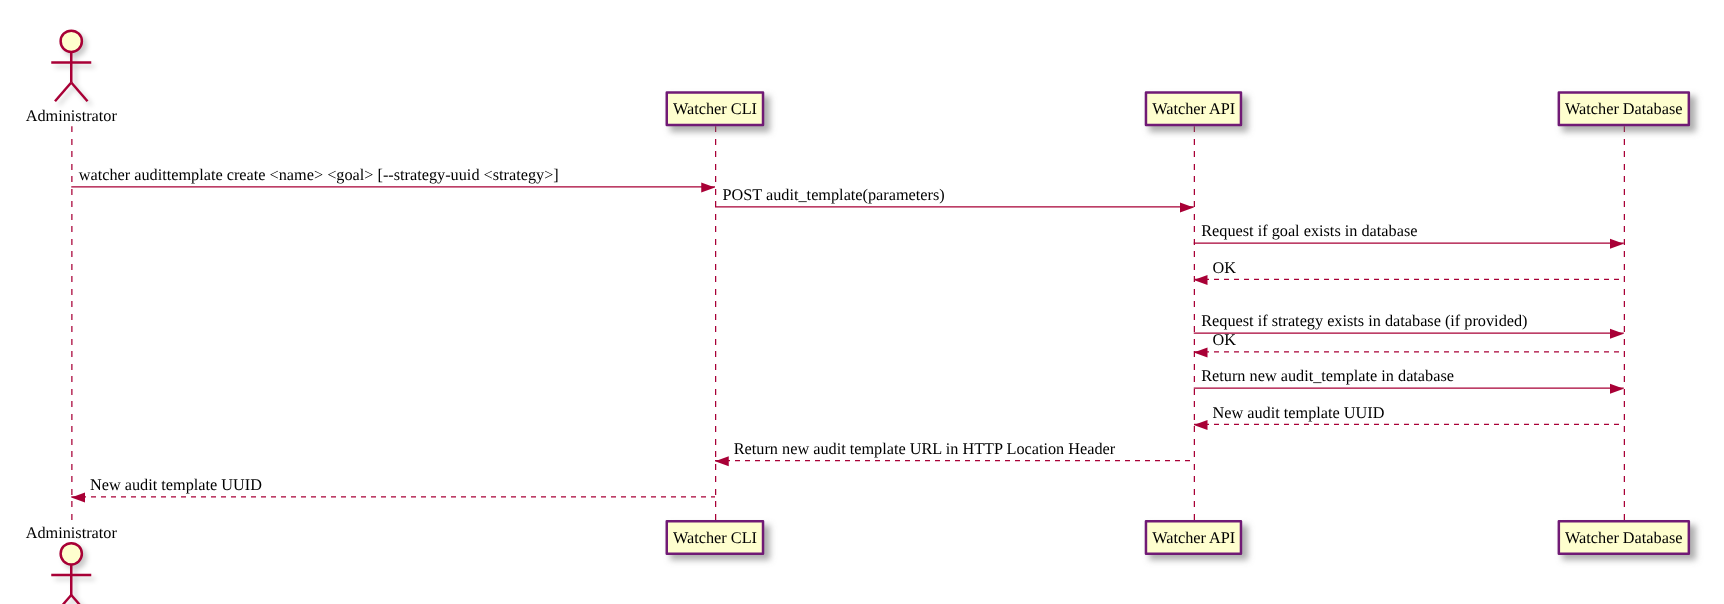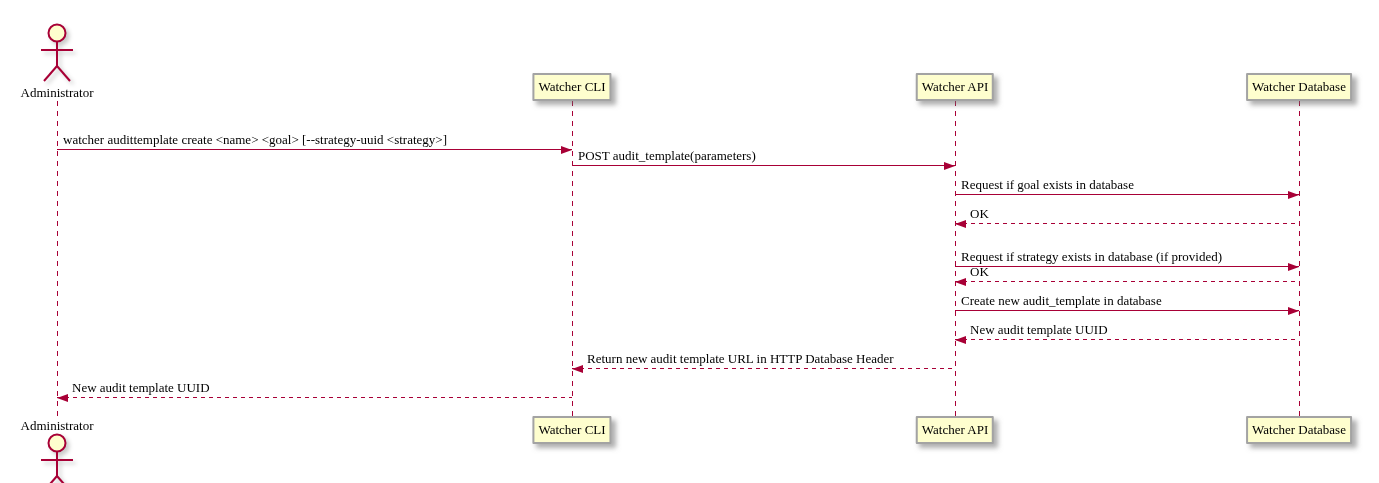--- a/index.html
+++ b/index.html
@@ -13,21 +13,21 @@
     margin-top:20px;
   }
   .lifeline {
     position:absolute; top:81px; height:316px; width:1px;
     background:repeating-linear-gradient(to bottom,#A80036 0 5px,transparent 5px 10px);
   }
   .participant {
     position:absolute; transform:translateX(-50%);
     box-sizing:border-box; height:28px;
     padding:0 4px; display:flex; align-items:center; justify-content:center;
-    background:#FEFECE; border:2px solid #a3a3a3; border-radius:1px;
+    background:#FEFECE; border:2px solid #701a75; border-radius:1px;
     box-shadow:4px 4px 5px rgba(110,110,110,0.55);
     white-space:nowrap;
   }
   .actor-svg { position:absolute; filter:drop-shadow(3px 3px 2px #c9c9c9); }
   .actor-label {
     position:absolute; transform:translateX(-50%); white-space:nowrap;
   }
   .msg { position:absolute; height:18px; }
   .msg-label {
     position:absolute; left:6px; bottom:3px; white-space:nowrap; line-height:14px;
@@ -95,33 +95,33 @@
     <div class="arrowhead right"></div>
   </div>
 
   <div class="msg ret" style="left:955px;top:244px;width:344px">
     <div class="msg-label">OK</div>
     <div class="msg-line"></div>
     <div class="arrowhead left"></div>
   </div>
 
   <div class="msg" style="left:955px;top:273px;width:344px">
-    <div class="msg-label">Create new audit_template in database</div>
+    <div class="msg-label">Return new audit_template in database</div>
     <div class="msg-line"></div>
     <div class="arrowhead right"></div>
   </div>
 
   <div class="msg ret" style="left:955px;top:302px;width:344px">
     <div class="msg-label">New audit template UUID</div>
     <div class="msg-line"></div>
     <div class="arrowhead left"></div>
   </div>
 
   <div class="msg ret" style="left:572px;top:331px;width:383px">
-    <div class="msg-label">Return new audit template URL in HTTP Database Header</div>
+    <div class="msg-label">Return new audit template URL in HTTP Location Header</div>
     <div class="msg-line"></div>
     <div class="arrowhead left"></div>
   </div>
 
   <div class="msg ret" style="left:57px;top:360px;width:515px">
     <div class="msg-label">New audit template UUID</div>
     <div class="msg-line"></div>
     <div class="arrowhead left"></div>
   </div>
 

